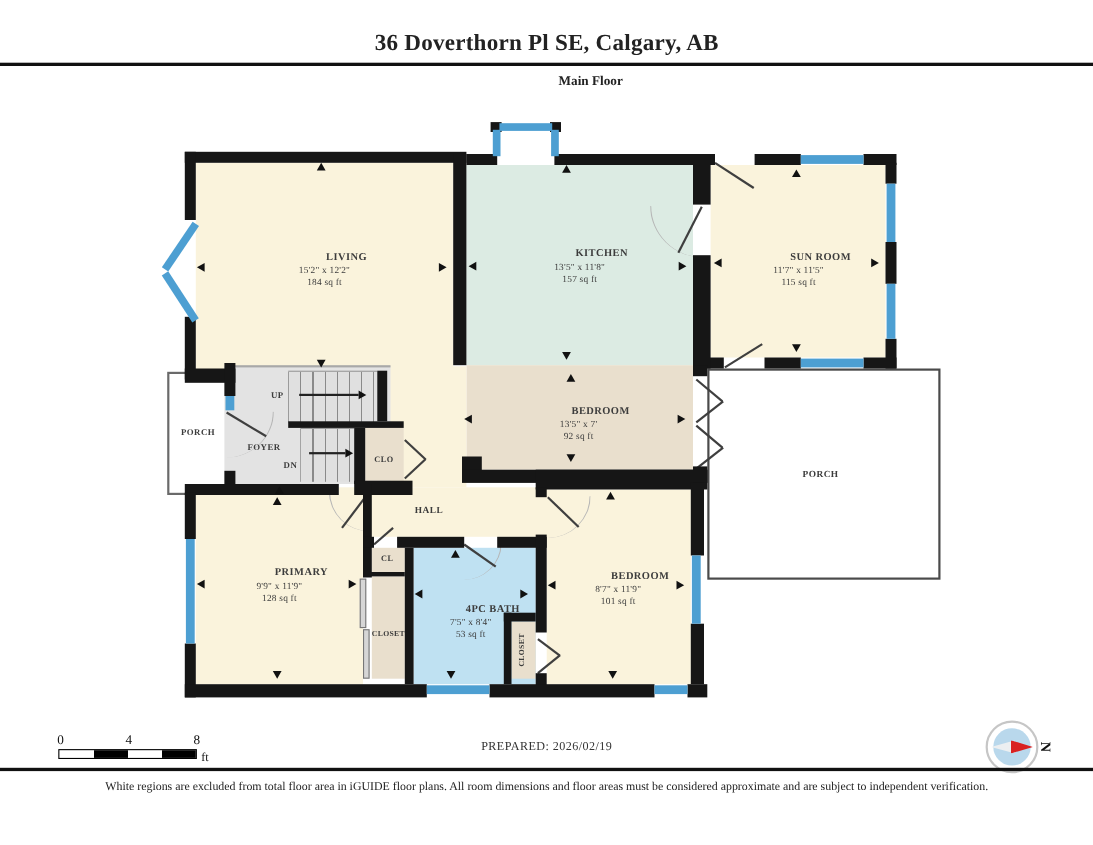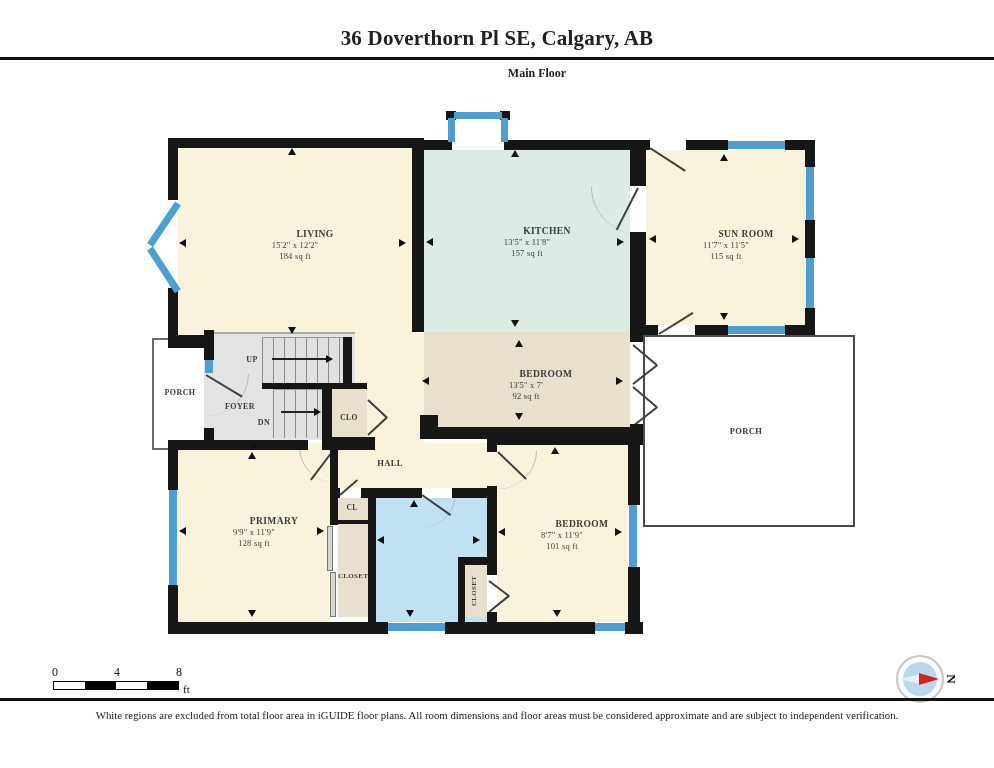--- a/index.html
+++ b/index.html
@@ -240,20 +240,25 @@
   <div class="rlbl" style="left:466px;top:368px;">
     <div class="nm">BEDROOM</div>
     <div class="dm">13'5" x 7'</div>
     <div class="ar">92 sq ft</div>
   </div>
   <div class="rlbl" style="left:194px;top:515px;">
     <div class="nm">PRIMARY</div>
     <div class="dm">9'9" x 11'9"</div>
     <div class="ar">128 sq ft</div>
   </div>
+  <div class="rlbl" style="left:368px;top:548px;">
+    <div class="nm">4PC BATH</div>
+    <div class="dm">7'5" x 8'4"</div>
+    <div class="ar">53 sq ft</div>
+  </div>
   <div class="rlbl" style="left:502px;top:518px;">
     <div class="nm">BEDROOM</div>
     <div class="dm">8'7" x 11'9"</div>
     <div class="ar">101 sq ft</div>
   </div>
 
   <div class="slbl" style="left:360px;top:458px;width:60px;">HALL</div>
   <div class="slbl" style="left:215px;top:402px;width:50px;font-size:8px;">FOYER</div>
   <div class="slbl" style="left:152px;top:388px;width:56px;font-size:8px;">PORCH</div>
   <div class="slbl" style="left:716px;top:426px;width:60px;">PORCH</div>
@@ -262,20 +267,21 @@
   <div class="tlbl" style="left:338px;top:572px;width:30px;">CLOSET</div>
   <div class="tlbl vert" style="left:470px;top:568px;width:12px;height:46px;">CLOSET</div>
   <div class="slbl" style="left:240px;top:355px;width:24px;font-size:8px;">UP</div>
   <div class="slbl" style="left:252px;top:418px;width:24px;font-size:8px;">DN</div>
 
   <div class="tick" style="left:48px;">0</div>
   <div class="tick" style="left:110px;">4</div>
   <div class="tick" style="left:172px;">8</div>
   <div class="scalebar"></div>
   <div class="ftunit">ft</div>
+  <div class="prepared">PREPARED: 2026/02/19</div>
   <div class="compass">
     <div class="disc"></div>
     <div class="needle-w"></div>
     <div class="needle-r"></div>
   </div>
   <div class="northlbl">N</div>
 
   <div class="hrule" style="top:698px;height:3px;"></div>
   <div class="disclaimer">White regions are excluded from total floor area in iGUIDE floor plans. All room dimensions and floor areas must be considered approximate and are subject to independent verification.</div>
 

